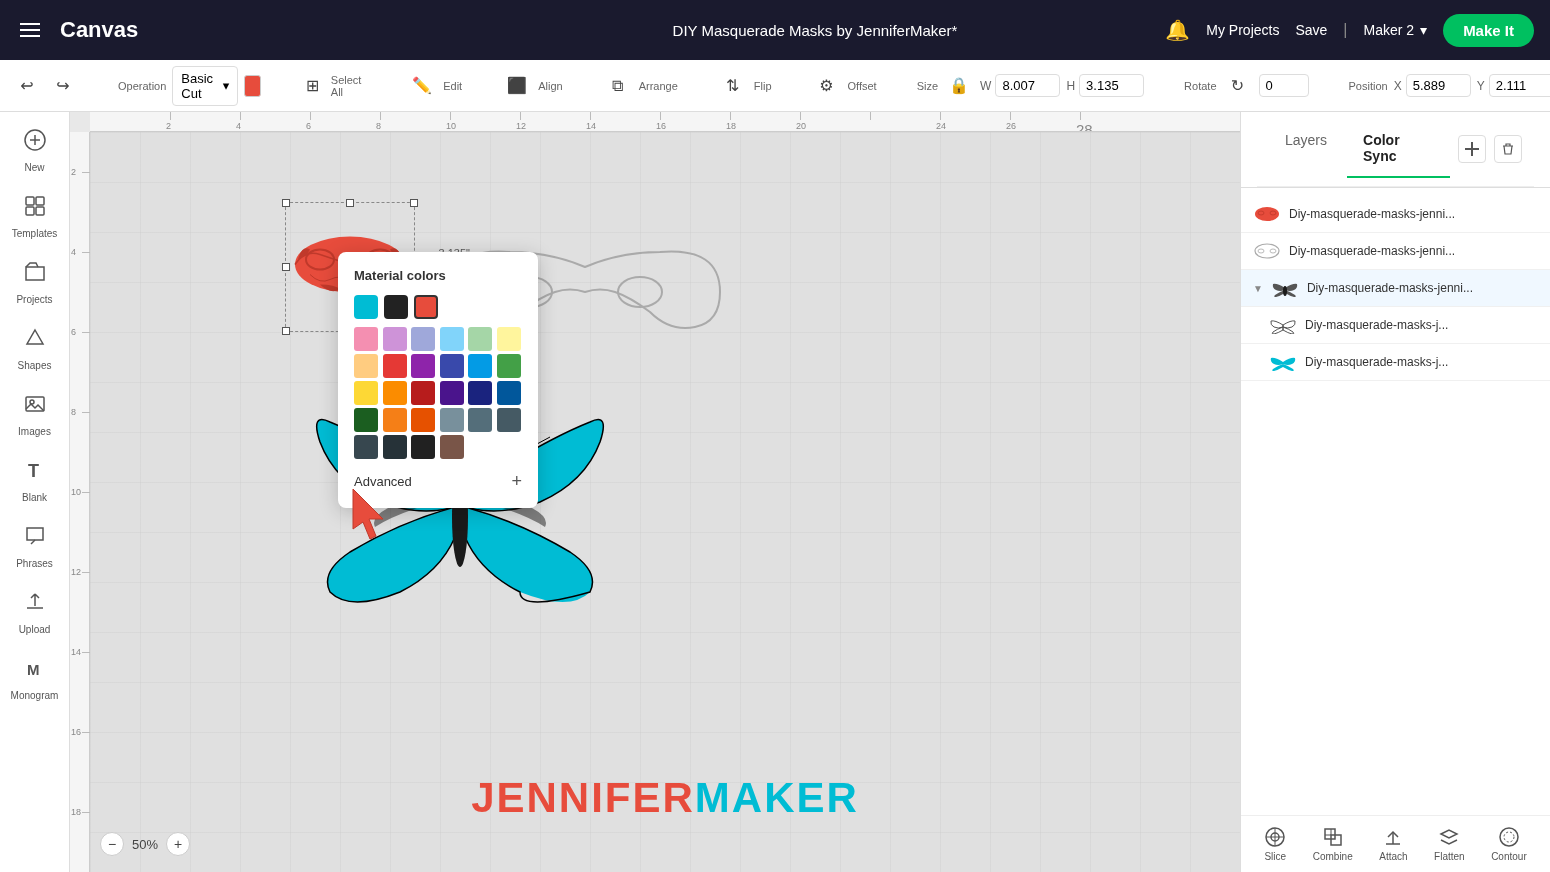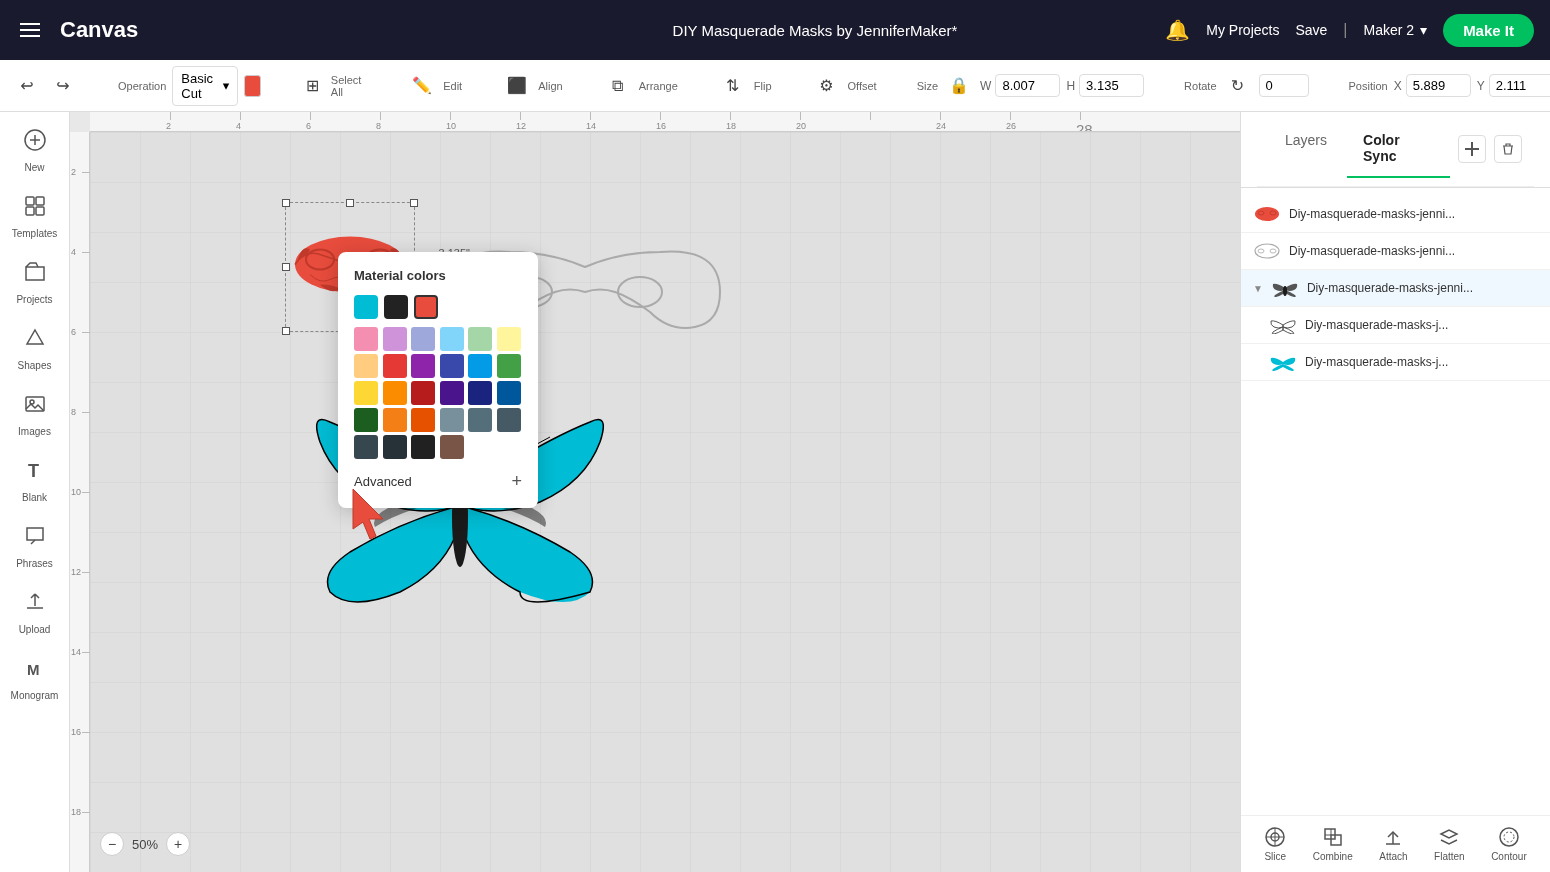--- a/index.html
+++ b/index.html
@@ -527,20 +527,23 @@
           <path d="M157 93 Q140 70 135 55" stroke="#1a1a1a" stroke-width="1.5" fill="none"></path>
           <circle cx="133" cy="52" r="3" fill="#1a1a1a"></circle>
           <path d="M163 93 Q180 70 185 55" stroke="#1a1a1a" stroke-width="1.5" fill="none"></path>
           <circle cx="187" cy="52" r="3" fill="#1a1a1a"></circle>
 
           <path d="M155 130 Q120 130 90 145 Q70 155 75 165 Q90 155 120 145 Q140 140 155 145Z" fill="#1a1a1a" opacity="0.5"></path>
           <path d="M165 130 Q200 130 230 145 Q250 155 245 165 Q230 155 200 145 Q180 140 165 145Z" fill="#1a1a1a" opacity="0.5"></path>
         </svg>
       </div>
 
+      <div style="position:absolute; bottom:50px; left:50%; transform:translateX(-50%); font-size:42px; font-weight:900; letter-spacing:2px; white-space:nowrap;">
+        <span style="color:#e74c3c;">JENNIFER</span><span style="color:#00bcd4;">MAKER</span>
+      </div>
     </div>
 
     <div class="zoom-control">
       <div class="zoom-btn">−</div>
       <span>50%</span>
       <div class="zoom-btn">+</div>
     </div>
 
     <div class="color-picker-popup">
       <div class="picker-title">Material colors</div>

